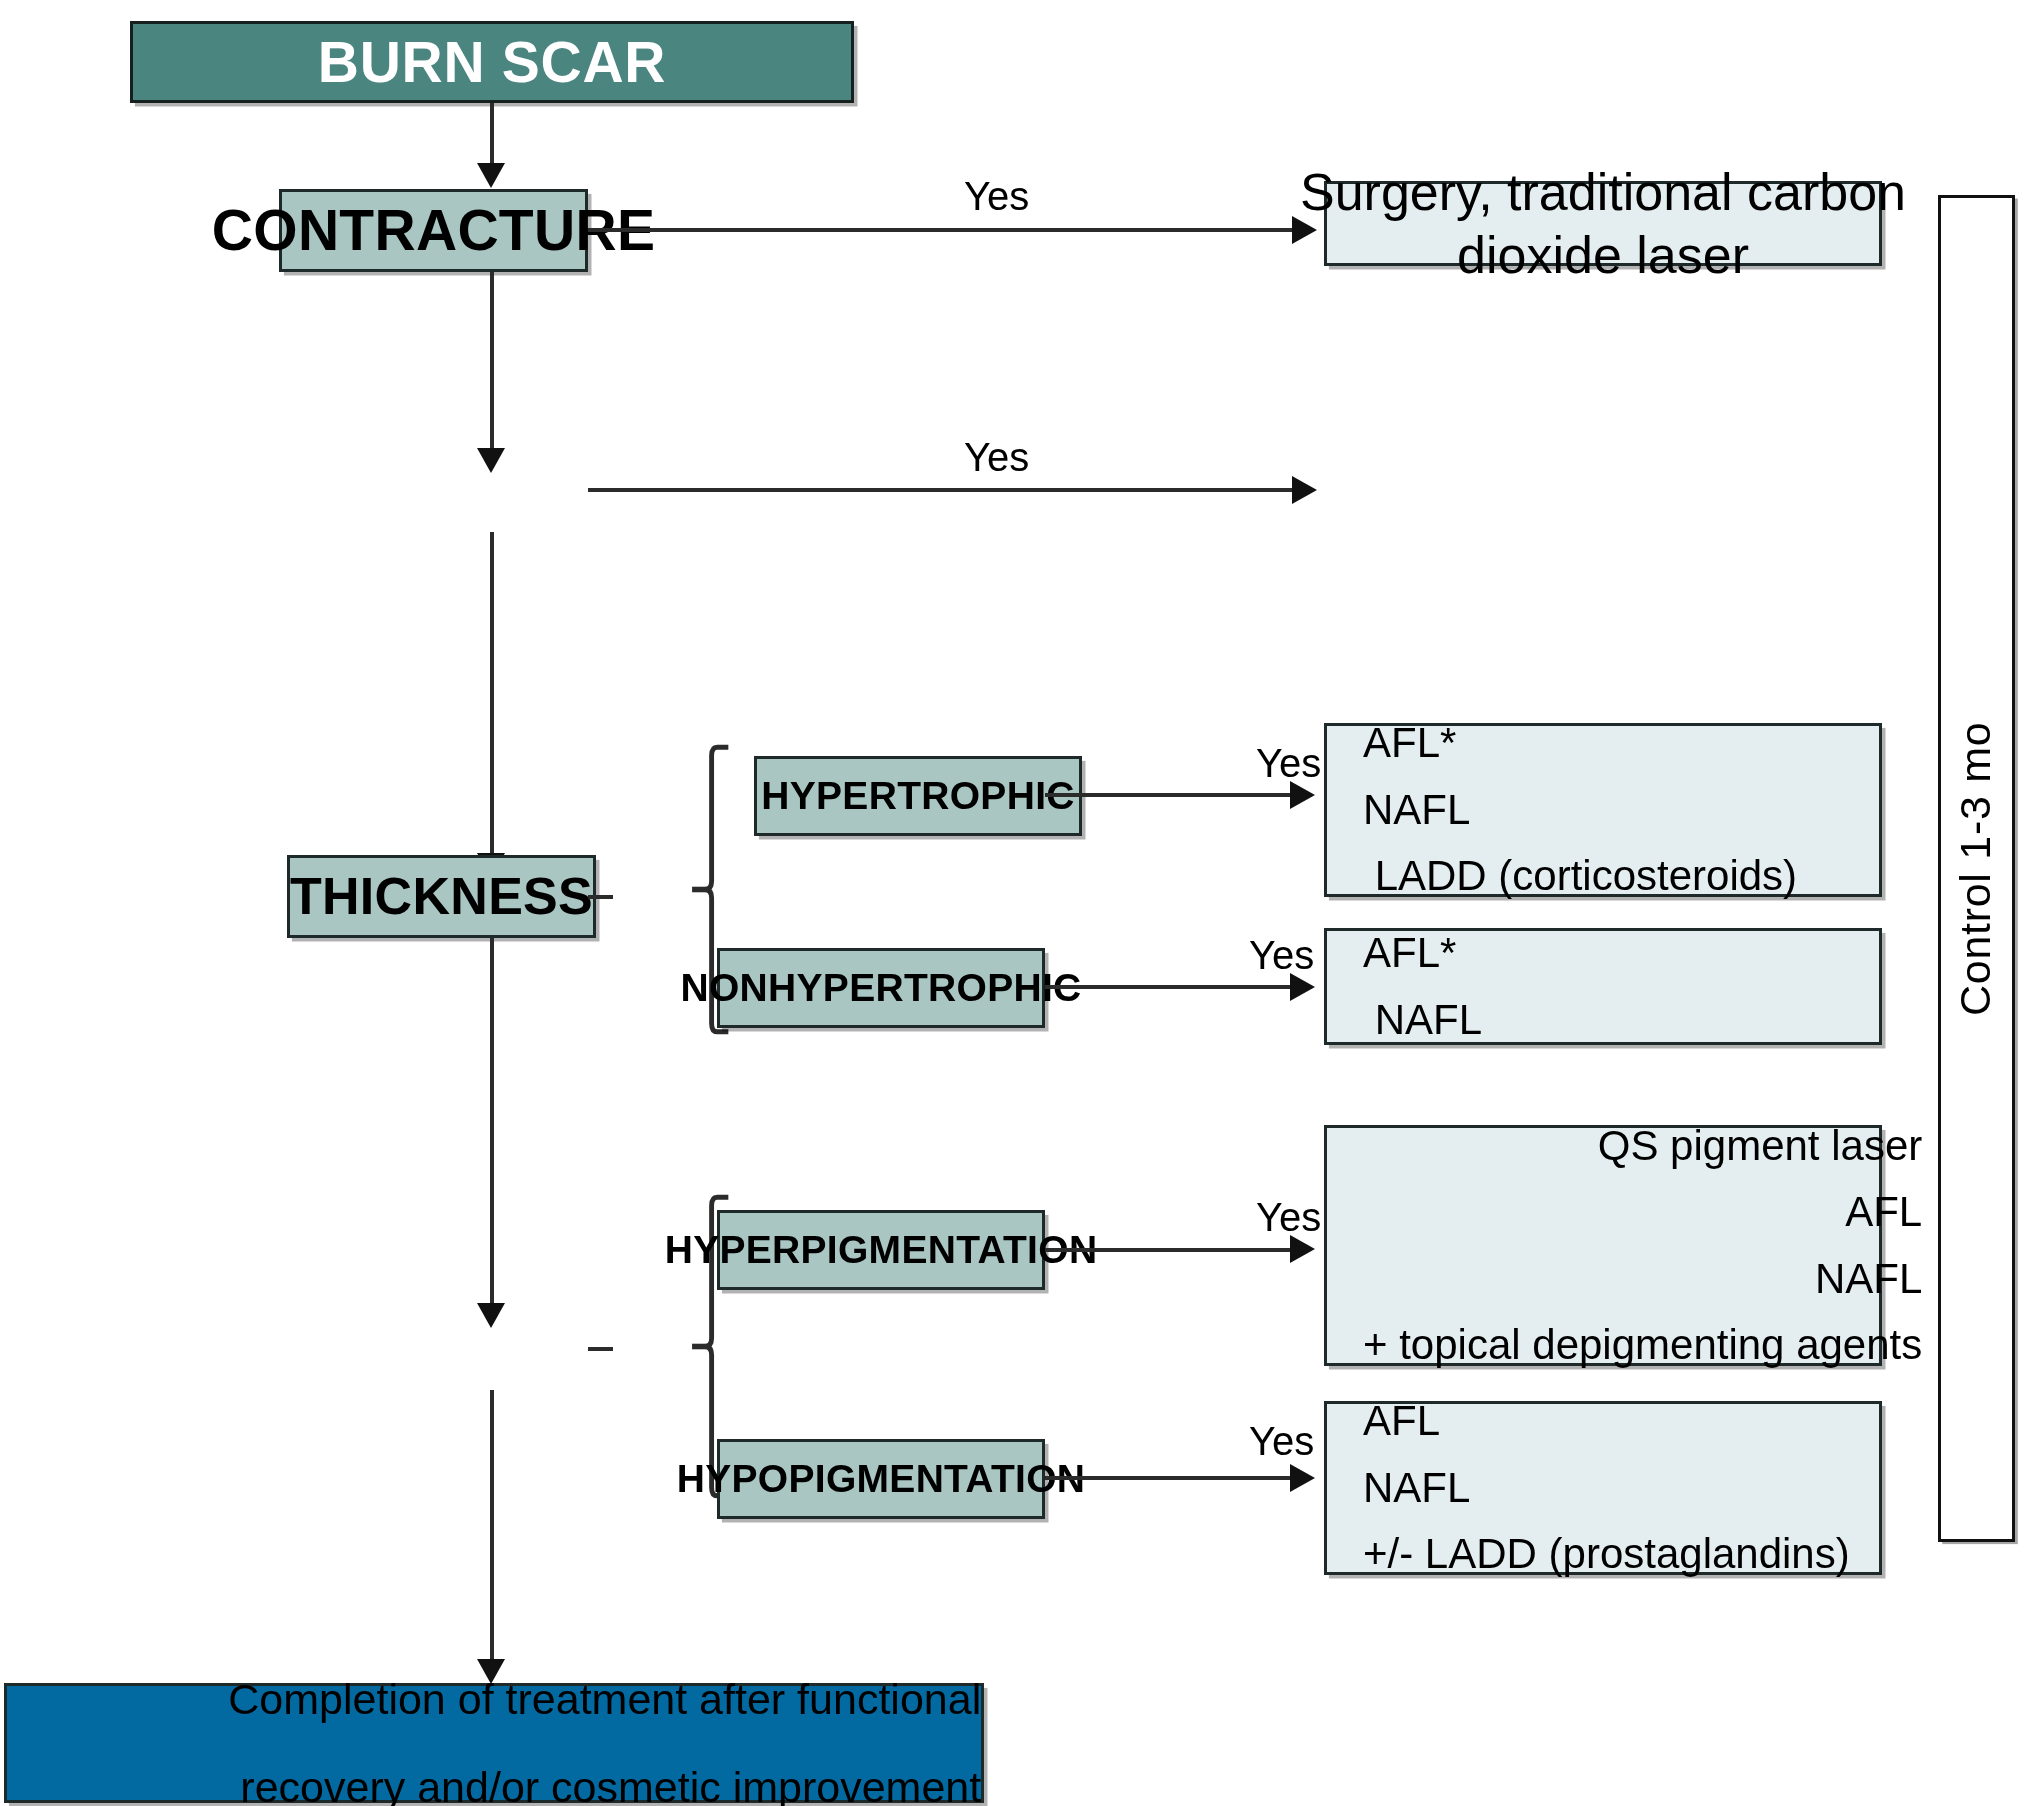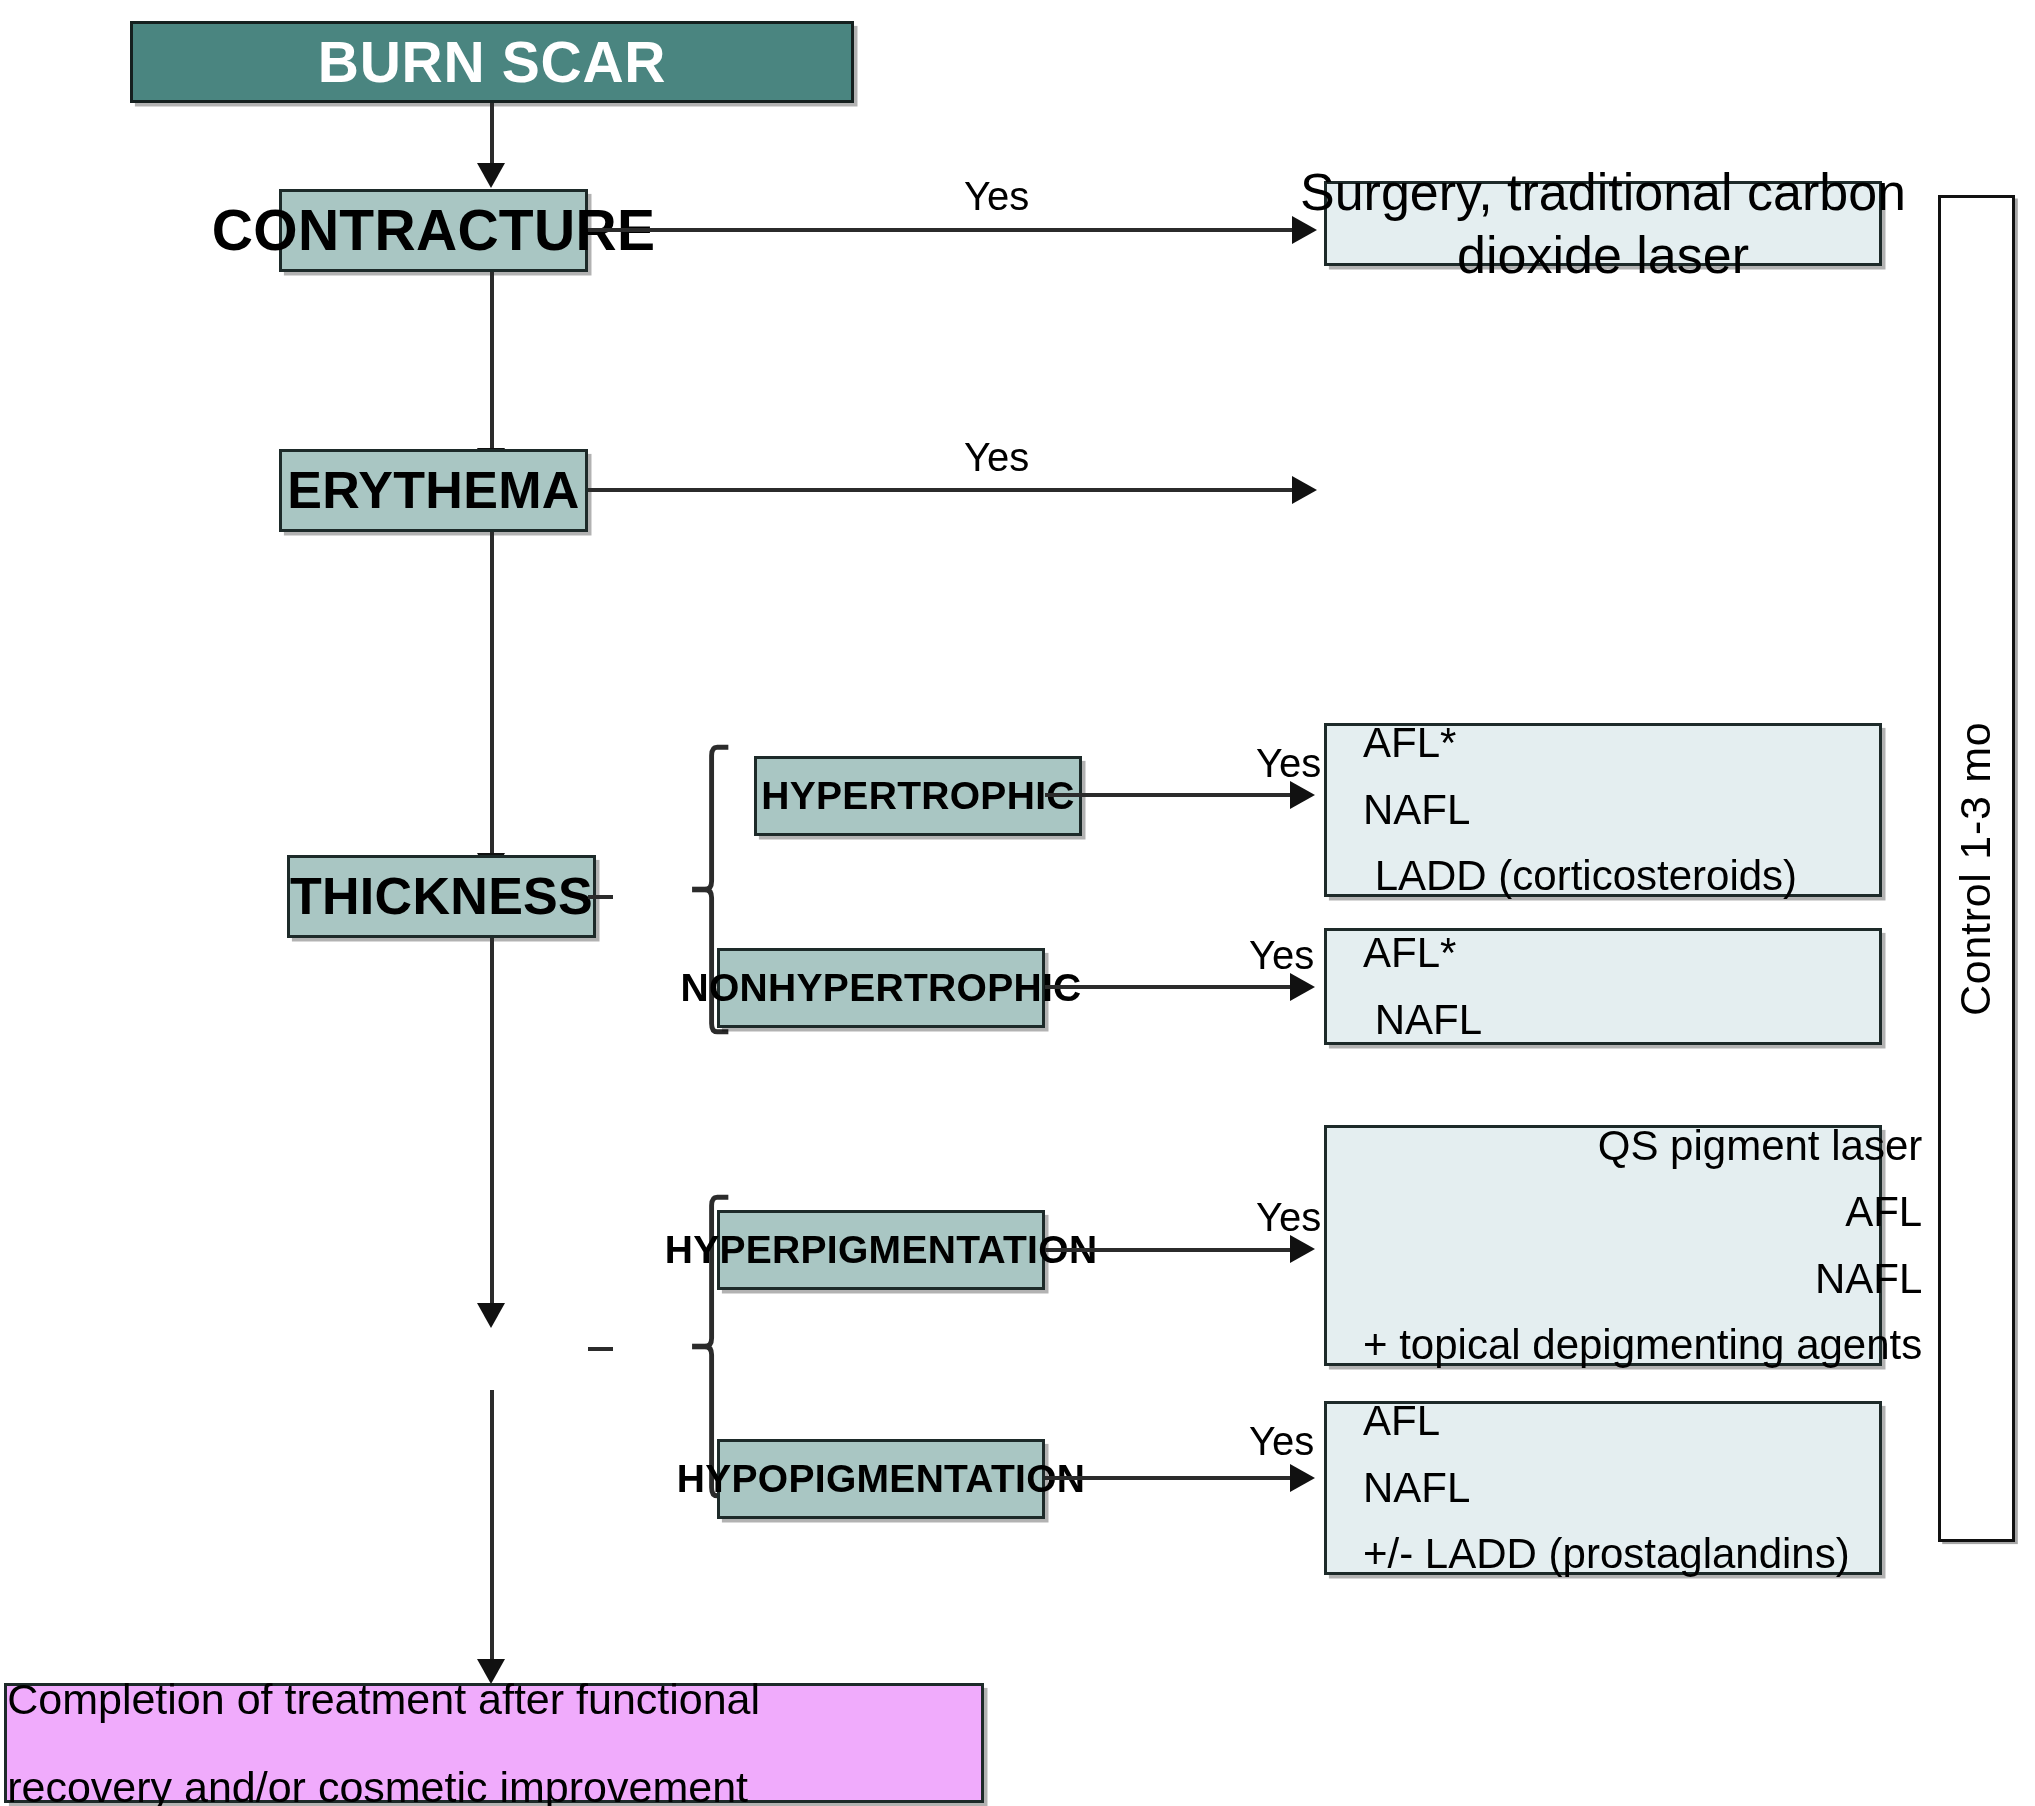--- a/index.html
+++ b/index.html
@@ -67,26 +67,26 @@
     justify-content: flex-start;
     text-align: left;
   }
 
   .box-treat-center {
     justify-content: center;
     text-align: center;
   }
 
   .box-final {
-    background: #f0abfc;
+    background: #0369a1;
     border: 3.5px solid #1d2a29;
     color: #000000;
     font-weight: normal;
     box-shadow: 4.2px 4.2px 0 -0.7px rgba(0,0,0,0.30);
-    align-items: flex-start;
+    align-items: flex-end;
     justify-content: center;
     text-align: center;
   }
 
   .box-control {
     background: #ffffff;
     border: 3.5px solid #111111;
     color: #000000;
     box-shadow: 3.5px 2.8px 0 -0.7px rgba(0,0,0,0.35);
   }
@@ -170,23 +170,20 @@
   <div class="yes-label" style="left:964px; top:174px;">Yes</div>
 
   <div class="box box-treat box-treat-center" style="left:1324px; top:181px; width:558px; height:85px;">
     <span class="label-lg" style="white-space:pre;">Surgery, traditional carbon
 dioxide laser</span>
   </div>
 
   <div class="vline" style="left:490px; top:272px; height:180px;"></div>
   <div class="arrow-down" style="left:477px; top:448px;"></div>
 
-  <div class="box box-stage label-lg" style="left:279px; top:449px; width:309px; height:83px;">
-    <span>ERYTHEMA</span>
-  </div>
 
   <div class="hline" style="left:588px; top:488px; width:706px;"></div>
   <div class="arrow-right" style="left:1292px; top:476px;"></div>
   <div class="yes-label" style="left:964px; top:435px;">Yes</div>
 
 
   <div class="vline" style="left:490px; top:532px; height:325px;"></div>
   <div class="arrow-down" style="left:477px; top:853px;"></div>
 
   <div class="box box-stage label-lg" style="left:287px; top:855px; width:309px; height:83px;">

